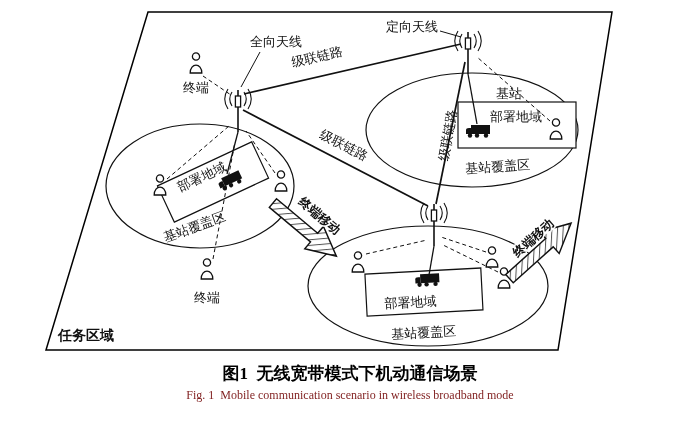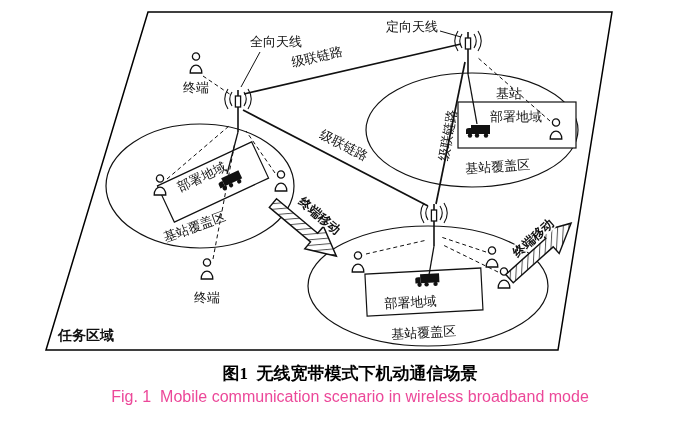--- a/index.html
+++ b/index.html
@@ -3,22 +3,22 @@
 <meta charset="utf-8">
 <style>
   html,body{margin:0;padding:0;background:#ffffff;}
   .page{width:700px;height:427px;background:#fff;position:relative;overflow:hidden;}
   svg text{font-family:"Liberation Sans","DejaVu Sans",sans-serif;font-size:13px;fill:#111;}
   text.bold{font-weight:600;}
   text.mv{font-size:12.5px;font-weight:600;paint-order:stroke;stroke:#ffffff;stroke-width:3px;}
   .captions{width:700px;text-align:center;}
   .cap-zh{font-size:17px;color:#000;font-weight:600;white-space:pre;margin-top:2px;
           font-family:"Liberation Serif","DejaVu Serif",serif;}
-  .cap-en{font-size:16px;color:#ec4899;white-space:pre;margin-top:3px;
-          font-family:Liberation Sans, sans-serif;}
+  .cap-en{font-size:12px;color:#7f1d1d;white-space:pre;margin-top:3px;
+          font-family:Liberation Serif, serif;}
 </style>
 </head>
 <body>
 
 <div class="page">
 
 <svg width="700" height="356" viewBox="0 0 700 356">
   <defs>
     <pattern id="hatch" patternUnits="userSpaceOnUse" width="5" height="5" patternTransform="rotate(45)">
       <rect width="5" height="5" fill="#ffffff"></rect>

